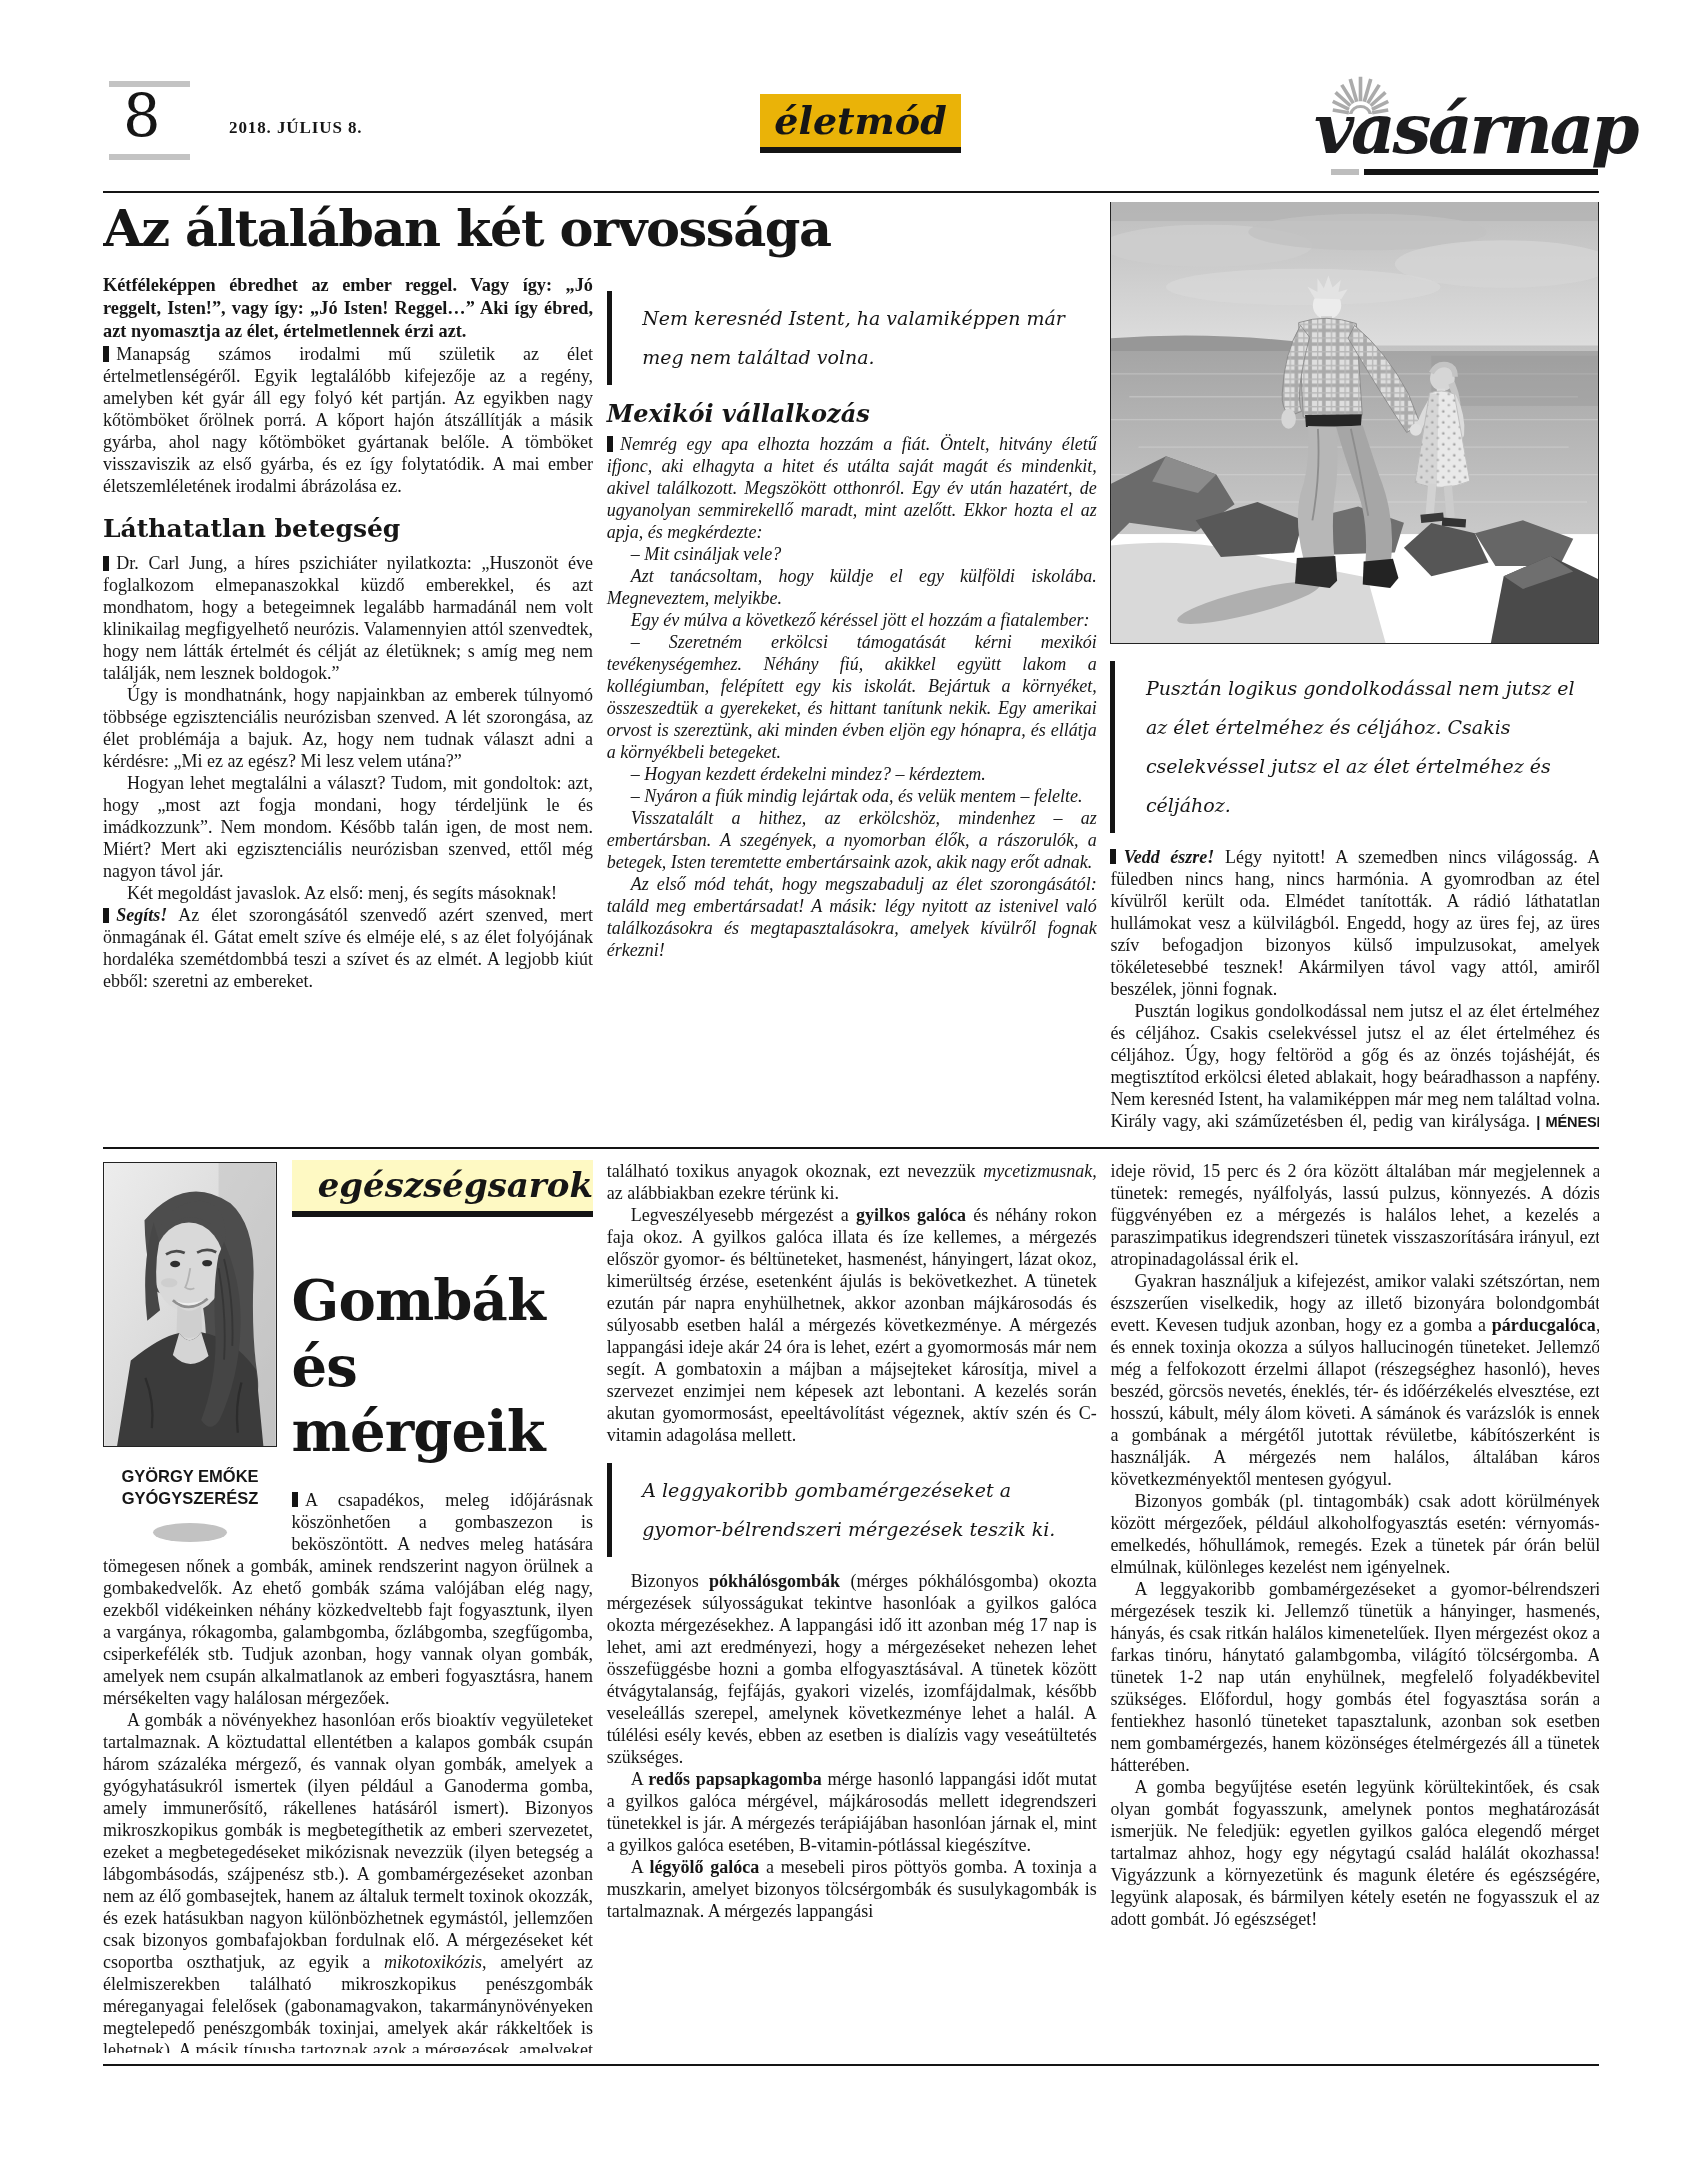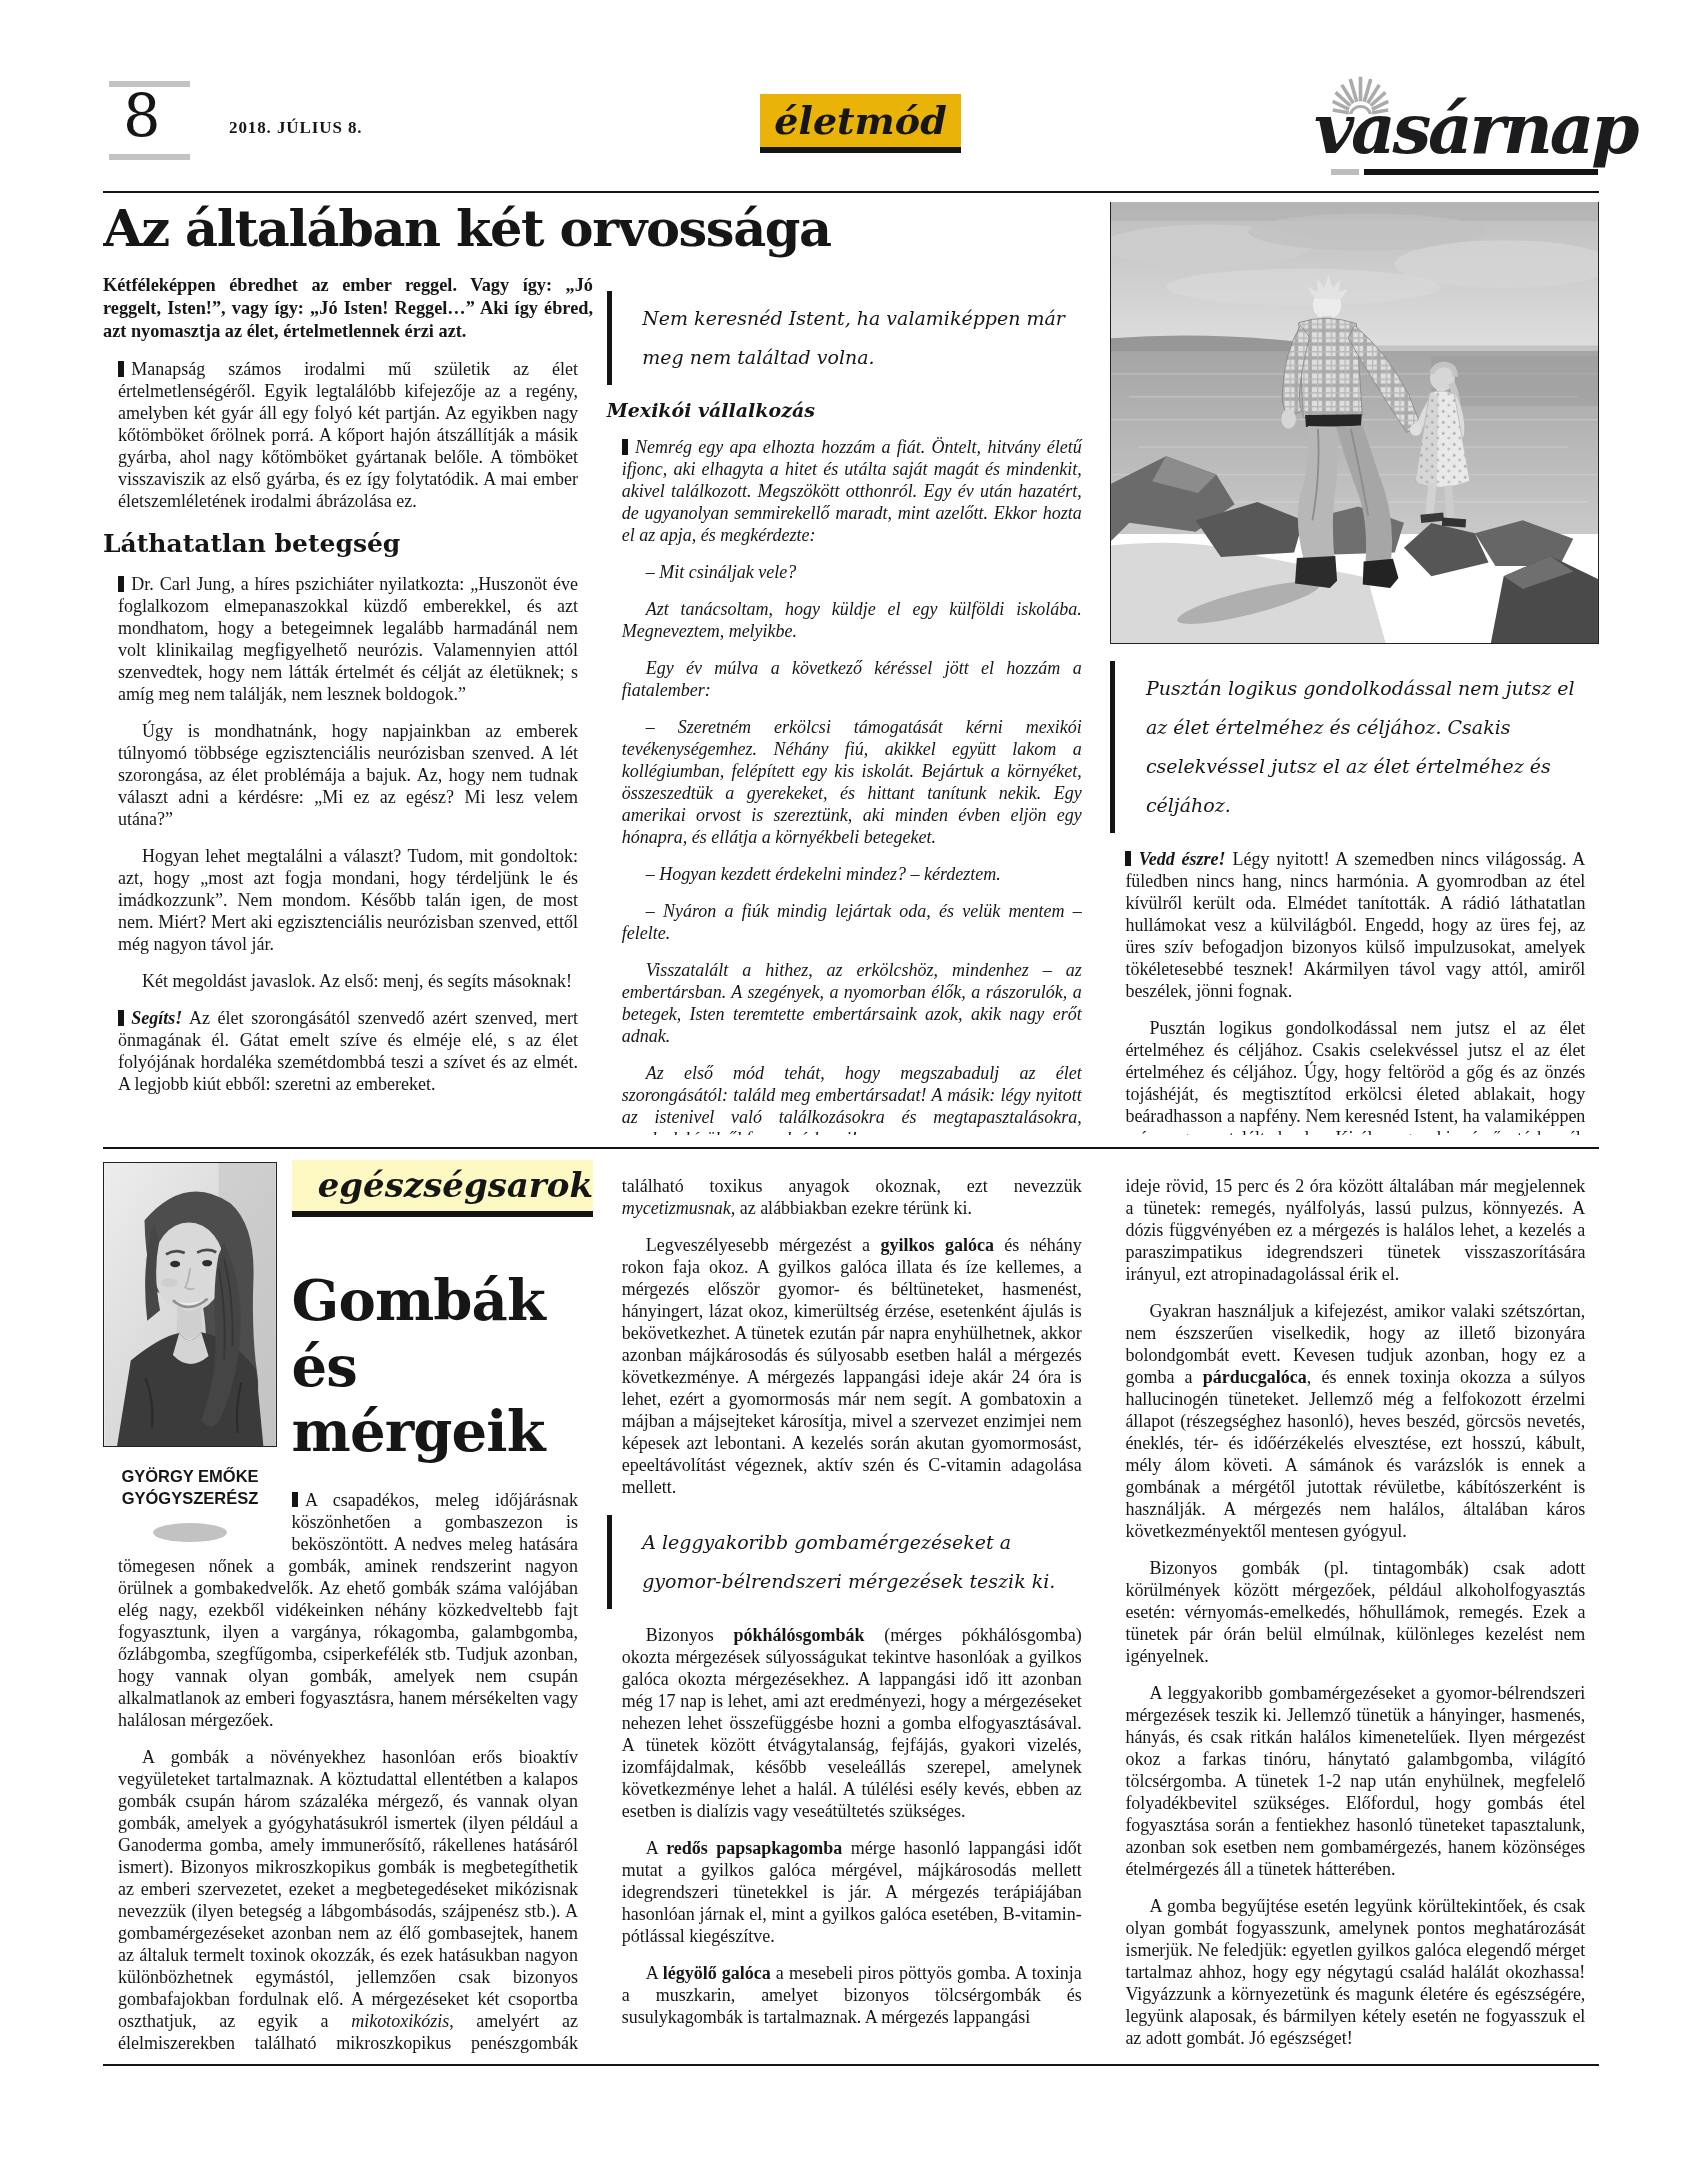--- a/index.html
+++ b/index.html
@@ -32,26 +32,26 @@
   .rule-bottom{top:2064px;height:2.3px;}
 
   
   .article1{position:absolute;left:103px;top:202px;width:1496px;height:933px;overflow:hidden;}
   h1.headline{margin:0;font-family:"DejaVu Serif",serif;font-weight:bold;font-size:51px;
               letter-spacing:-1.4px;line-height:1.05;}
   .cols{display:flex;gap:13.7px;margin-top:18.3px;}
   .col{width:490px;flex:0 0 490px;}
 
   p.lead{margin:0;font-weight:bold;font-size:18.3px;line-height:23px;text-align:justify;hyphens:auto;}
-  p.body{margin:15px;font-size:18px;line-height:22px;text-align:justify;text-indent:24px;hyphens:auto;}
+  p.body{margin:0;font-size:18px;line-height:22px;text-align:justify;text-indent:24px;hyphens:auto;}
   p.flush{text-indent:0;}
   .sp{margin-top:12px;}
   h2.subhead{margin:17.4px 0 9.2px;font-family:"DejaVu Serif",serif;font-weight:bold;font-size:25px;}
   h3.isubhead{margin:14.6px 0 4.6px;font-family:"DejaVu Serif",serif;font-style:italic;
-              font-weight:bold;font-size:19px;}
+              font-weight:bold;font-size:24px;}
   .italcol p{font-style:italic;}
   blockquote.pull{margin:17.4px 0 13px;border-left:5px solid #141414;padding:3.7px 0 3.7px 26.5px;}
   blockquote.pull p{margin:4px;font-family:"DejaVu Serif",serif;font-style:italic;
                     font-size:19px;line-height:39px;text-align:left;text-indent:0;}
   .pmark{display:inline-block;width:6px;height:15.6px;background:#141414;margin-right:7.3px;
          vertical-align:-1.8px;}
   .leadin{font-weight:bold;font-style:italic;}
   .credit{font-family:"Liberation Sans",sans-serif;font-weight:bold;font-size:14.6px;
           letter-spacing:-0.2px;font-style:normal;}
 

